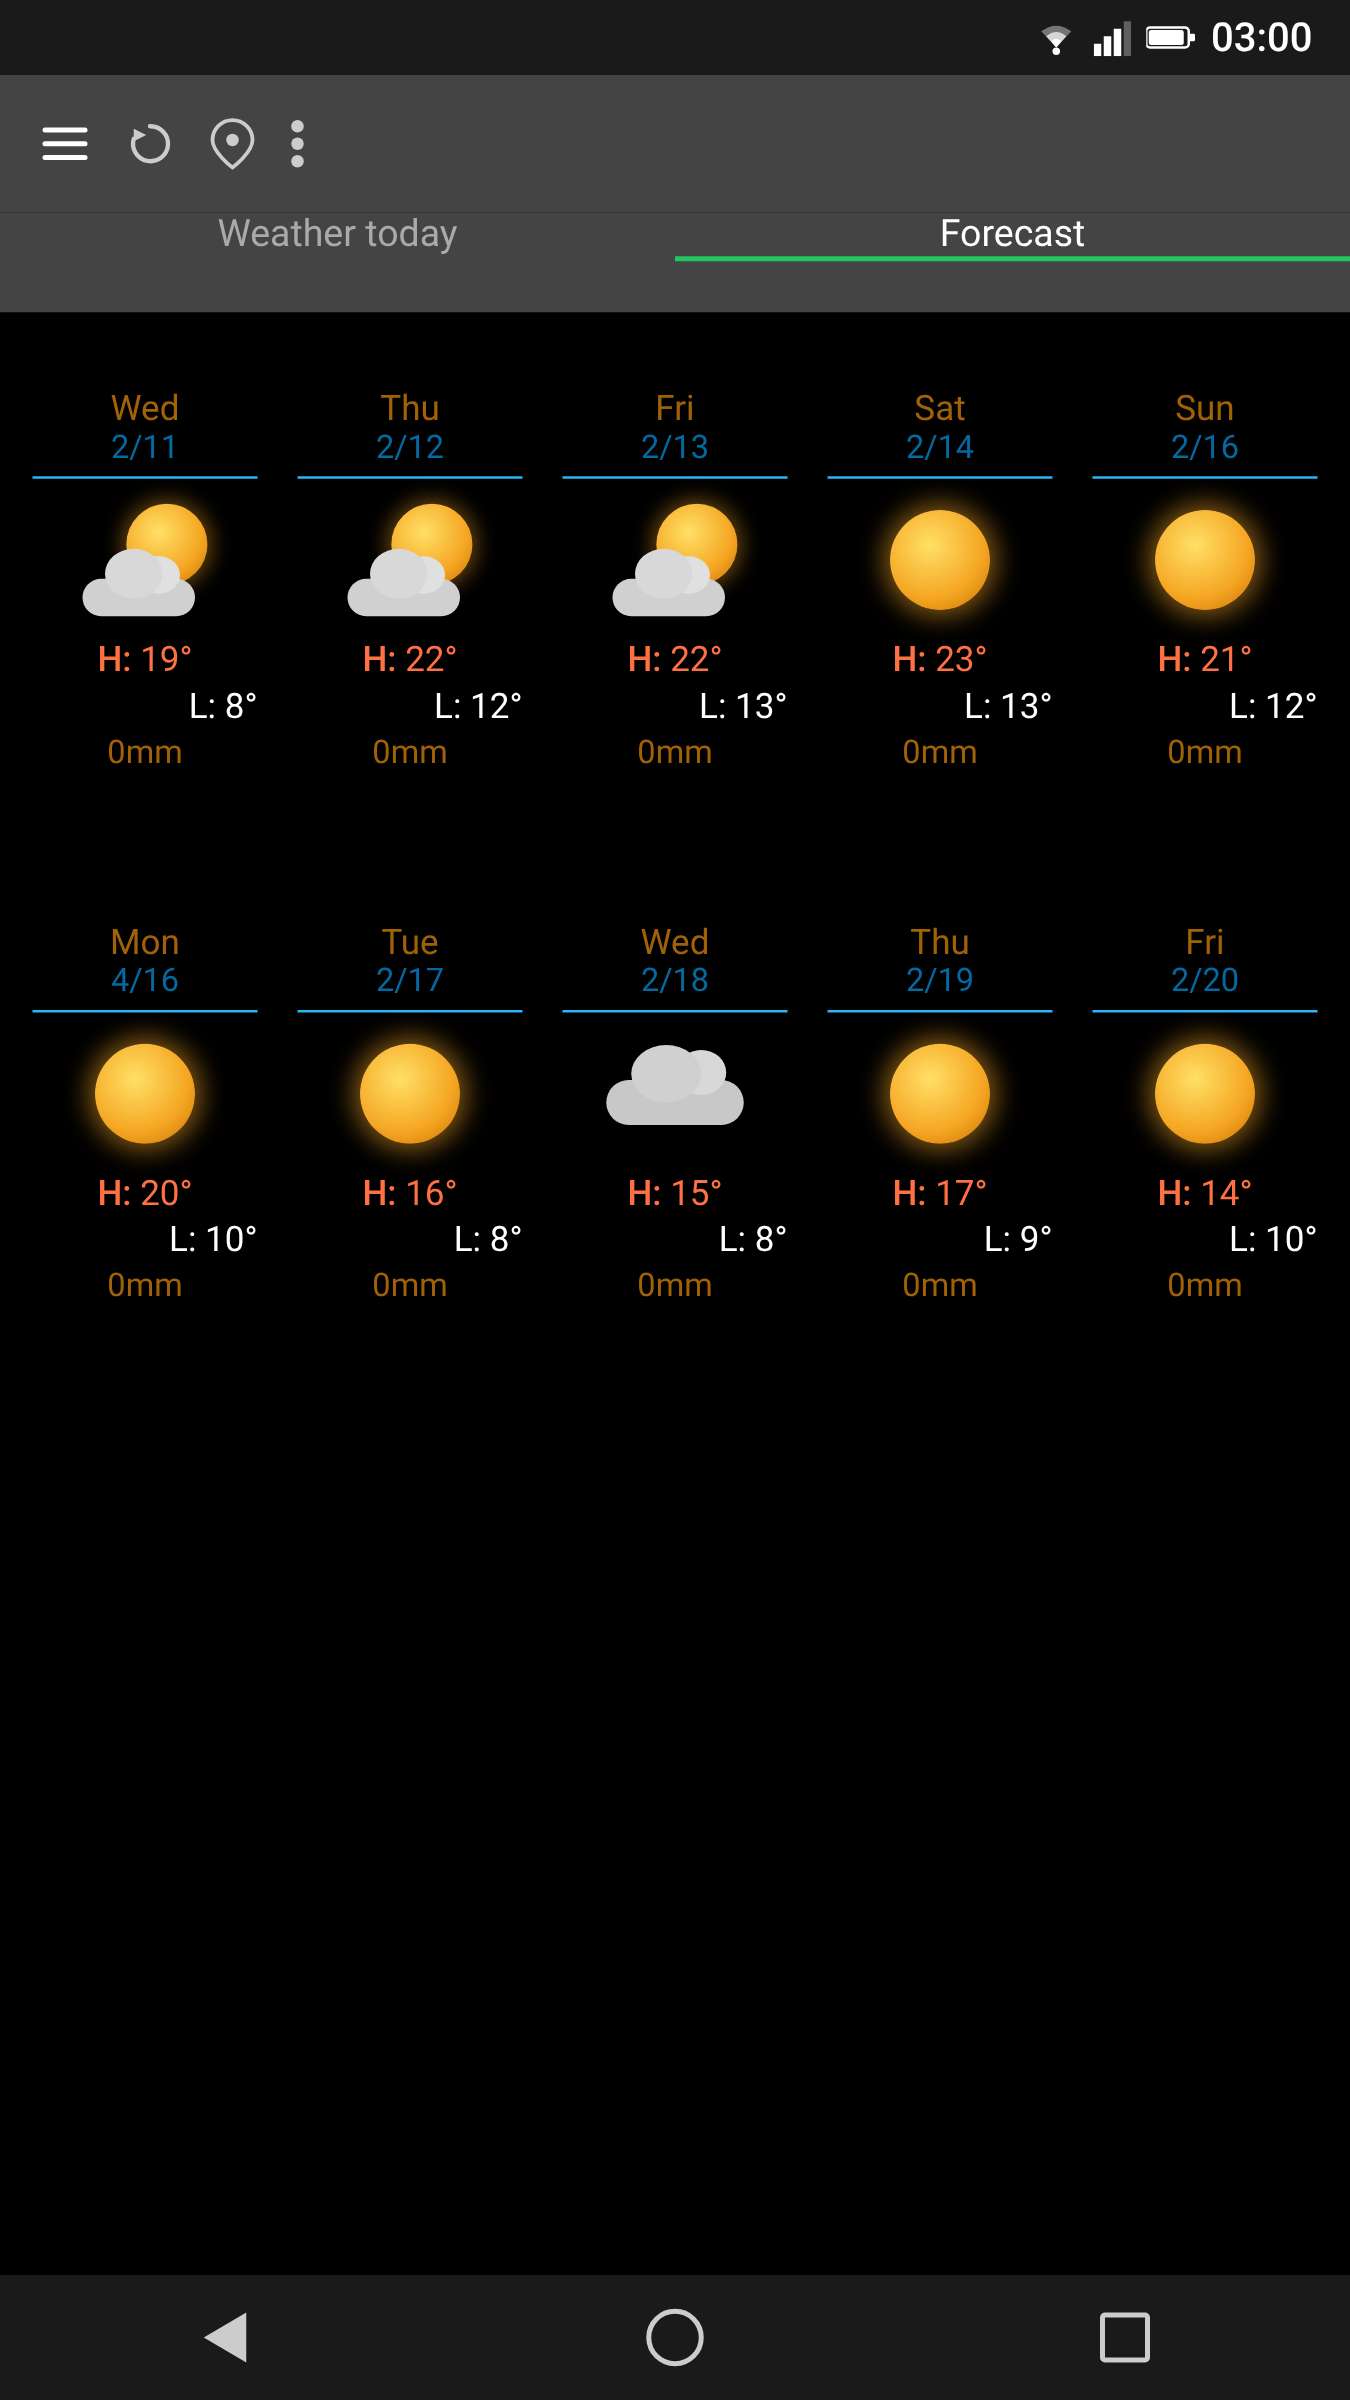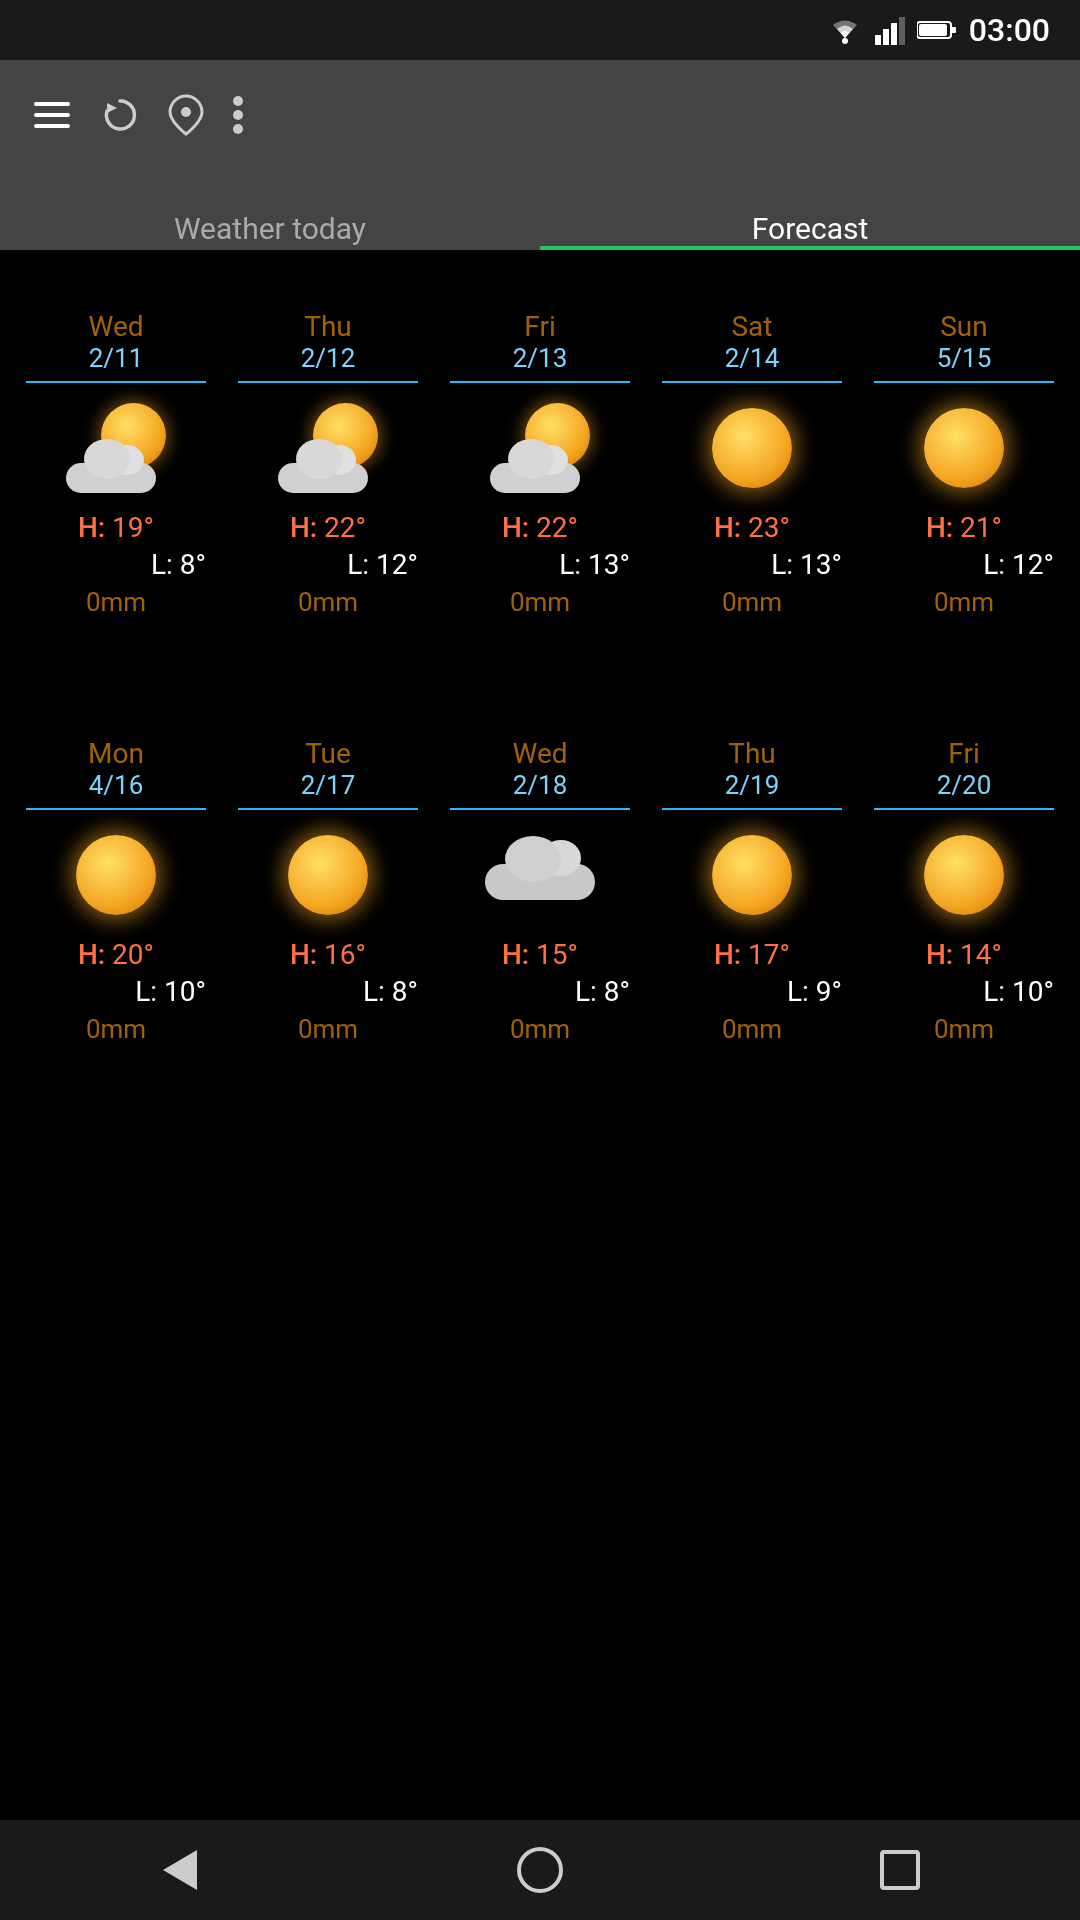--- a/index.html
+++ b/index.html
@@ -76,21 +76,21 @@
       display: flex;
       align-items: center;
       justify-content: center;
     }
 
     
     .tabs {
       background: #444;
       display: flex;
       height: 80px;
-      align-items: flex-end;
+      align-items: flex-start;
     }
     .tab {
       flex: 1;
       display: flex;
       align-items: center;
       justify-content: center;
       font-size: 30px;
       color: #ccc;
       cursor: pointer;
       border-bottom: 4px solid transparent;
@@ -123,21 +123,21 @@
       width: 180px;
     }
 
     .day-name {
       font-size: 28px;
       color: #a16207;
       font-weight: 400;
     }
     .day-date {
       font-size: 26px;
-      color: #7dd3fc;
+      color: #0369a1;
       margin-bottom: 8px;
     }
     .day-divider {
       width: 100%;
       height: 2px;
       background: #29b6f6;
       margin-bottom: 20px;
     }
 
     
@@ -466,21 +466,21 @@
         <div class="day-divider"></div>
         <div class="weather-icon-container">
           <div class="sun"></div>
         </div>
         <div class="temp-high"><span class="temp-label">H:</span>  23°</div>
         <div class="temp-low"><span class="temp-low-label">L:</span>    13°</div>
         <div class="precipitation">0mm</div>
       </div>
       <div class="forecast-day">
         <div class="day-name">Sun</div>
-        <div class="day-date">5/15</div>
+        <div class="day-date">2/16</div>
         <div class="day-divider"></div>
         <div class="weather-icon-container">
           <div class="sun"></div>
         </div>
         <div class="temp-high"><span class="temp-label">H:</span>  21°</div>
         <div class="temp-low"><span class="temp-low-label">L:</span>    12°</div>
         <div class="precipitation">0mm</div>
       </div>
     </div>
 

